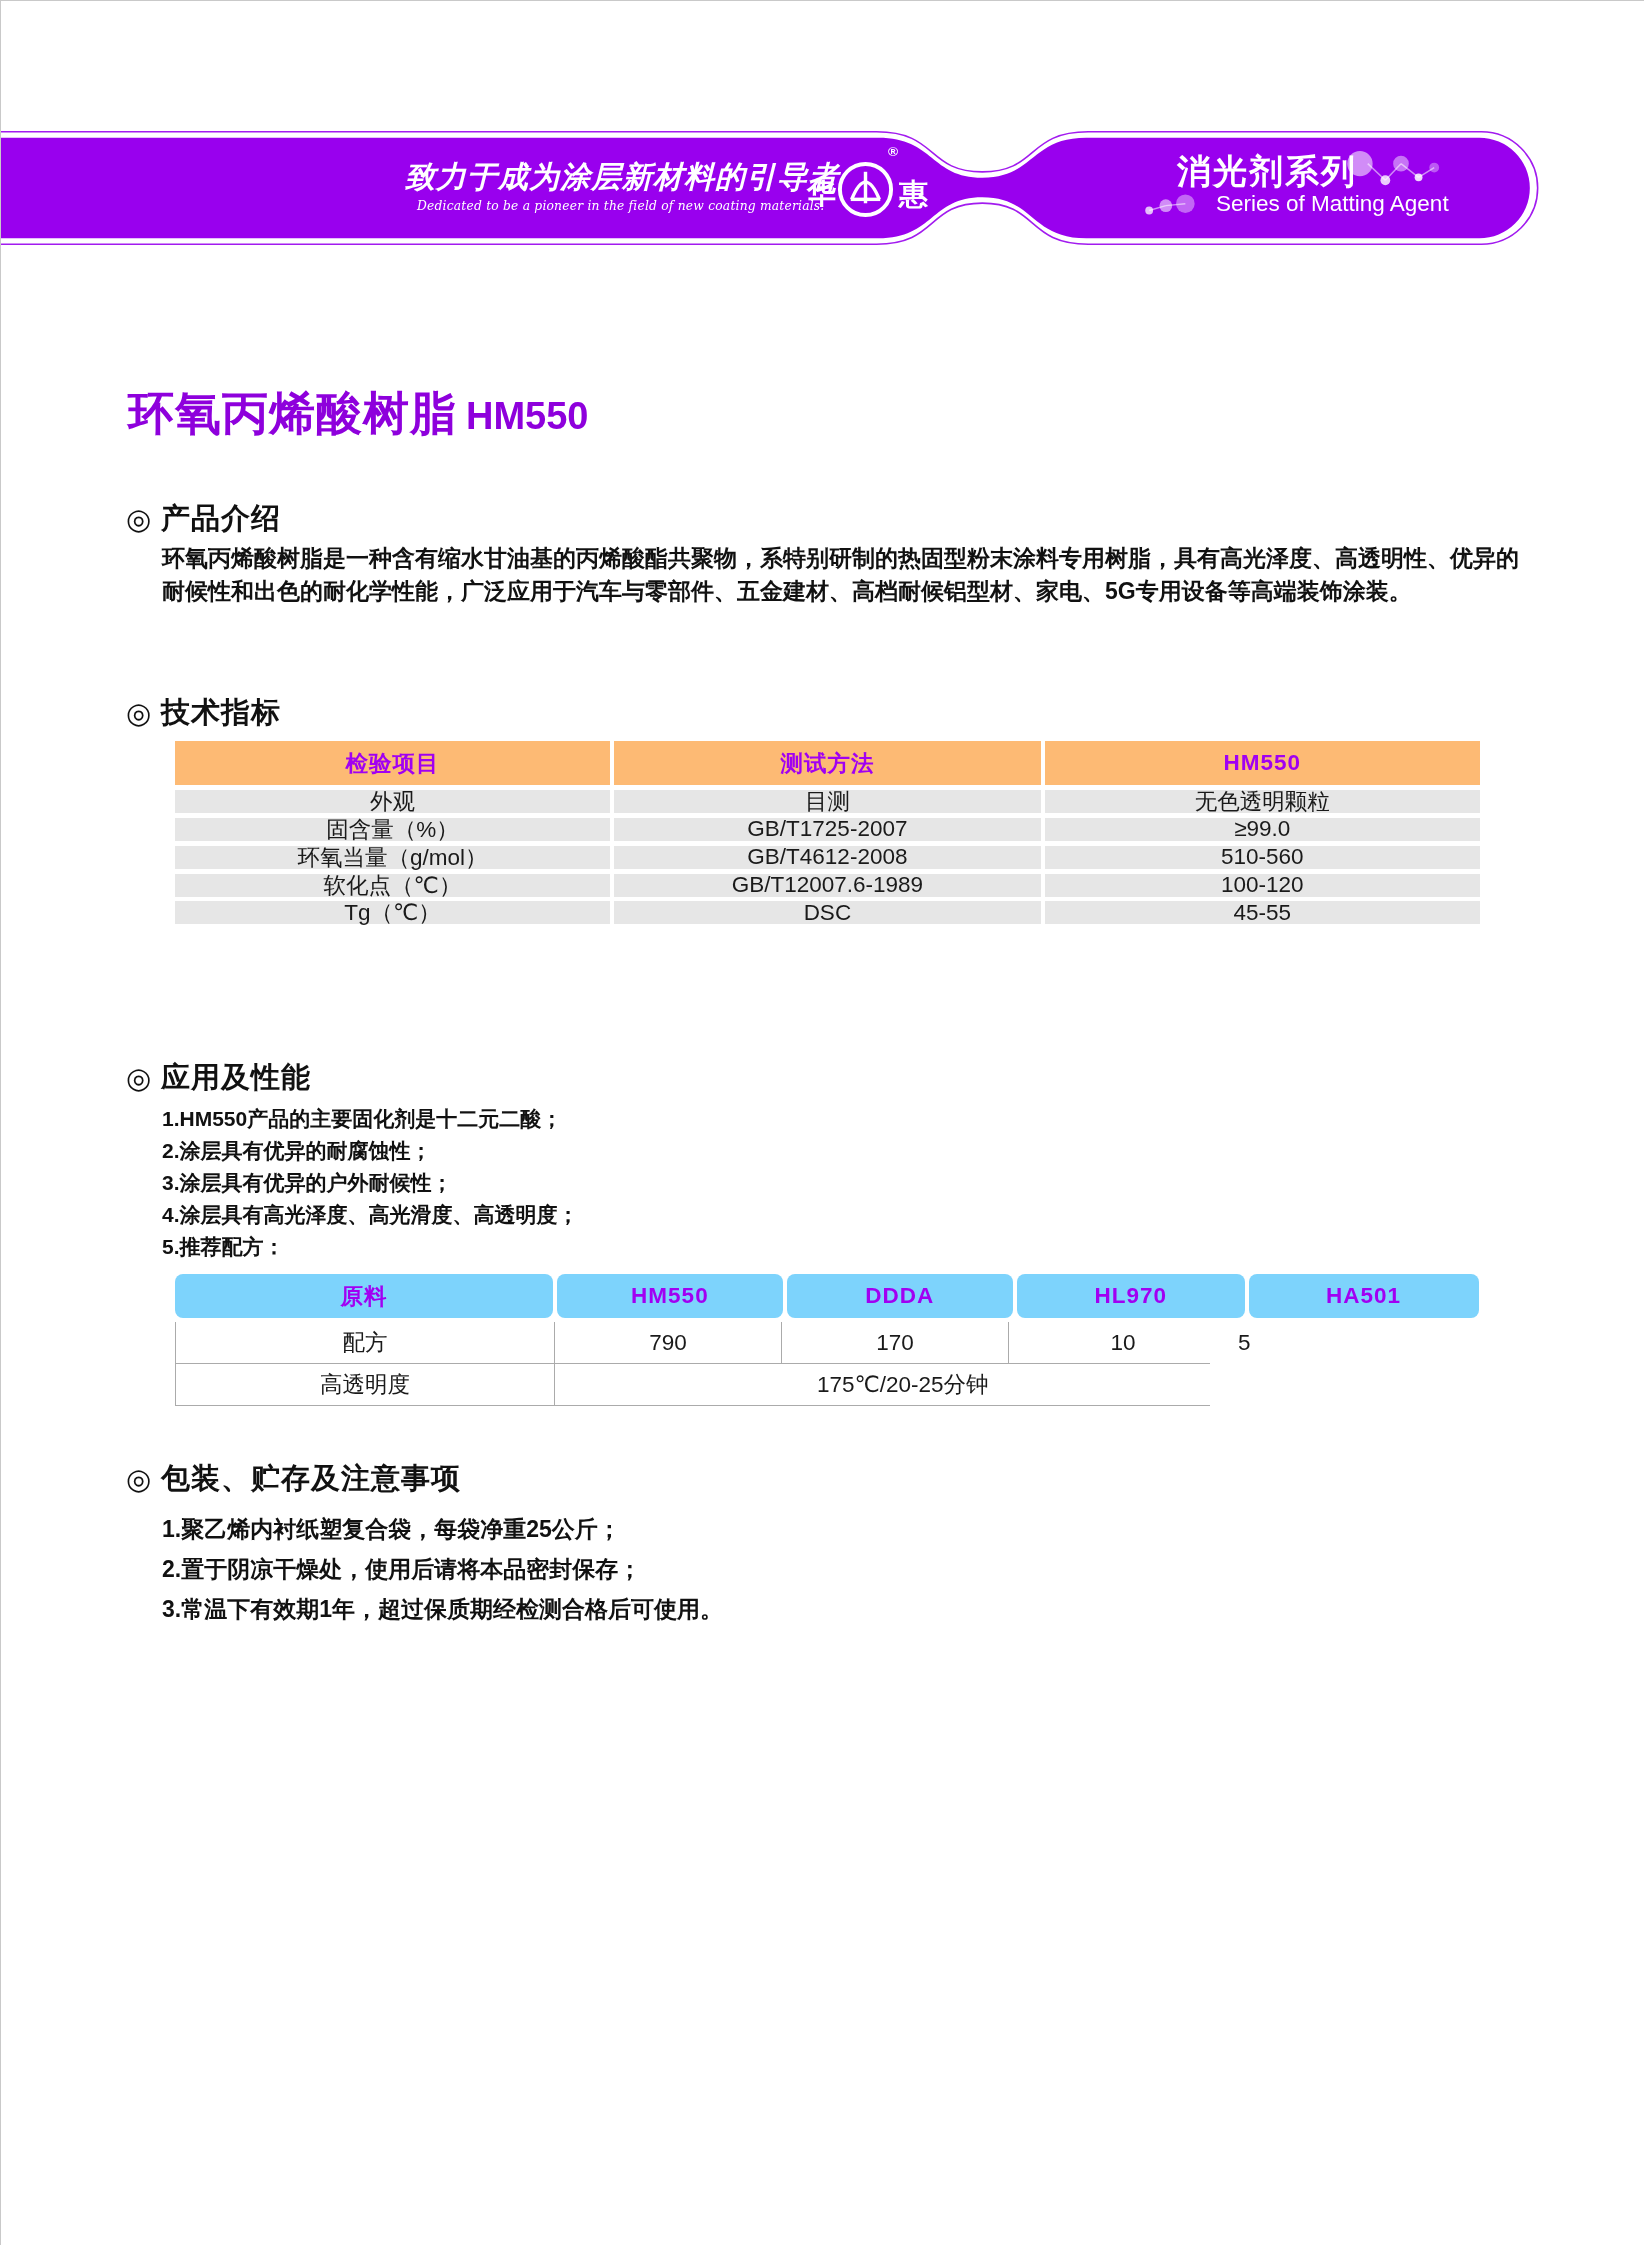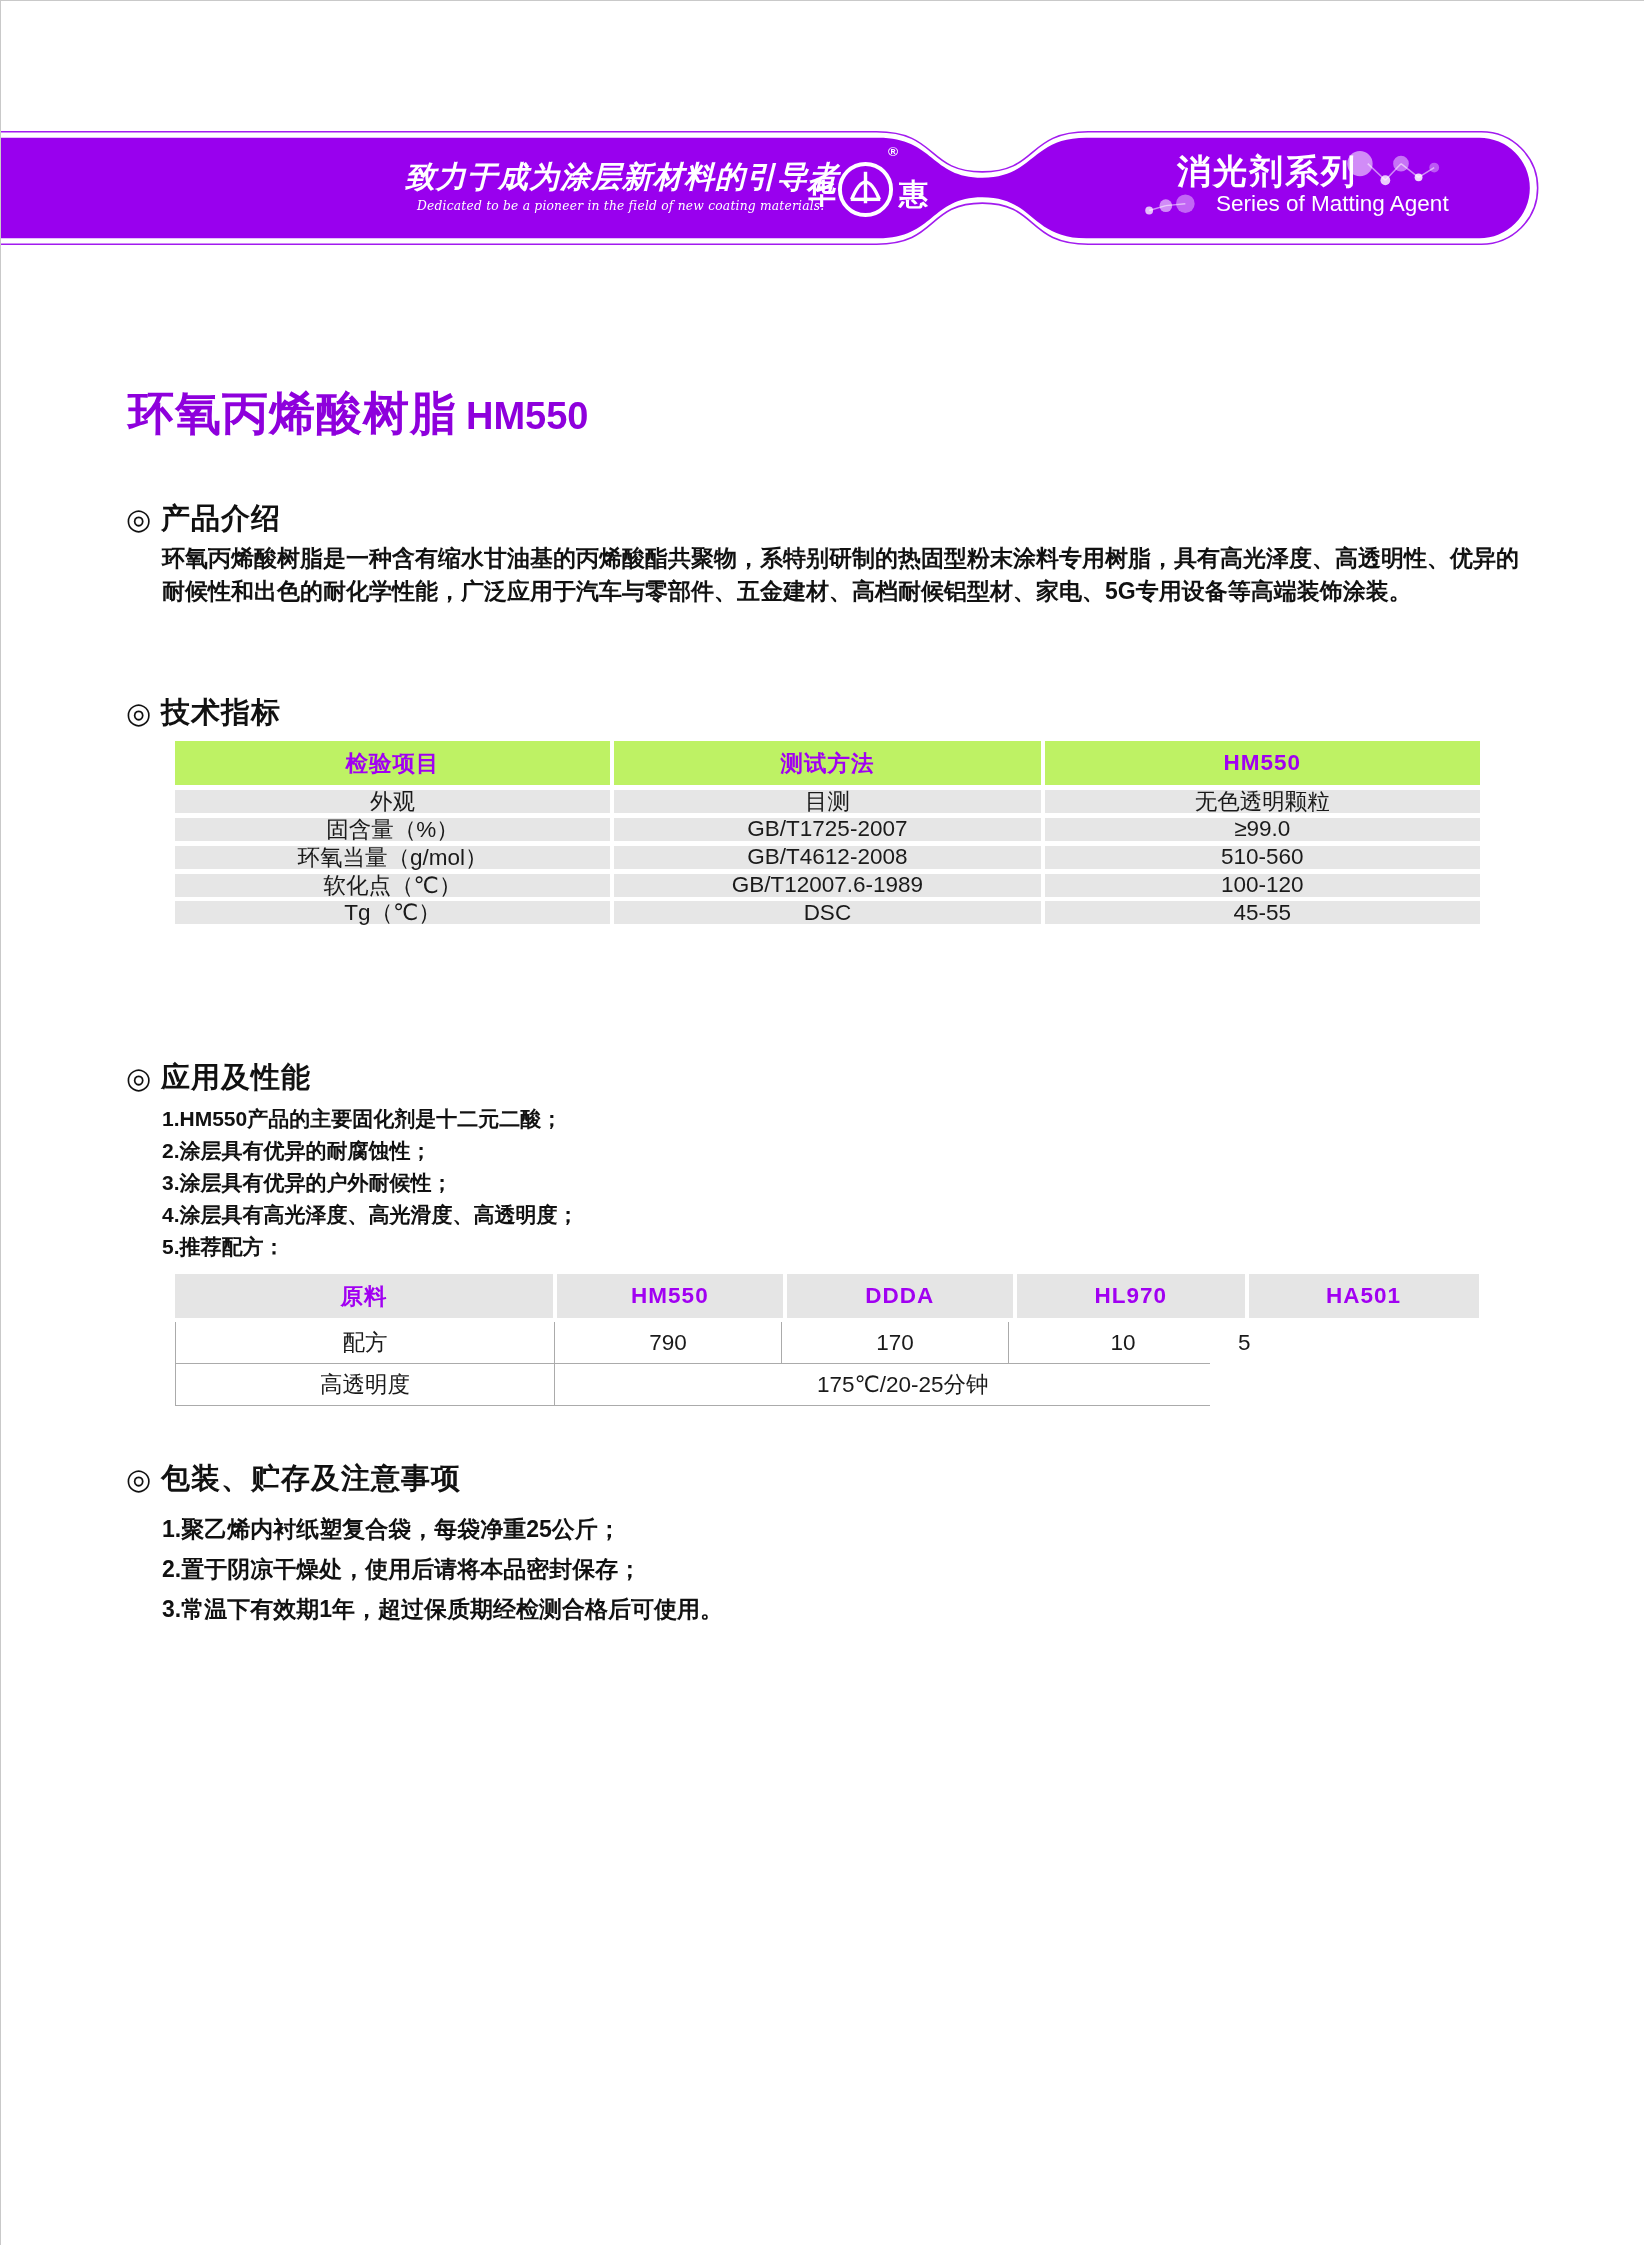--- a/index.html
+++ b/index.html
@@ -33,30 +33,30 @@
   .head-intro { top:498px; }
   .head-specs { top:692px; }
   .head-app   { top:1057px; }
   .head-pack  { top:1458px; }
 
   
   .intro-body { position:absolute; left:161px; top:541px; width:1357px; font-size:23px; line-height:33px; font-weight:600; color:#111; text-align:justify; }
 
   
   .spec-table { position:absolute; left:174px; top:740px; width:1306px; display:grid; grid-template-columns:435px 427px 435px; column-gap:3.9px; row-gap:4.9px; }
-  .spec-table .hcell { height:44px; background:#bef264; color:#A100F2; font-size:22.5px; font-weight:bold; display:flex; align-items:center; justify-content:center; letter-spacing:1px; }
+  .spec-table .hcell { height:44px; background:#fdba74; color:#A100F2; font-size:22.5px; font-weight:bold; display:flex; align-items:center; justify-content:center; letter-spacing:1px; }
   .spec-table .dcell { height:23px; background:#E6E6E6; color:#1a1a1a; font-size:22.5px; font-weight:500; display:flex; align-items:center; justify-content:center; }
 
   
   .app-list { position:absolute; left:161px; top:1102px; color:#111; }
   .app-list .li { font-size:21px; font-weight:600; line-height:32px; }
 
   
   .recipe-head { position:absolute; left:174px; top:1273px; width:1306px; display:grid; grid-template-columns:378px 226px 226px 228px 230px; column-gap:3.9px; }
-  .recipe-head .hcell { height:44px; background:#e5e5e5; color:#A100F2; font-size:22.5px; font-weight:bold; display:flex; align-items:center; justify-content:center; letter-spacing:1px; }
+  .recipe-head .hcell { height:44px; background:#7dd3fc; color:#A100F2; font-size:22.5px; font-weight:bold; display:flex; align-items:center; justify-content:center; letter-spacing:1px;border-radius:8px; }
   .recipe-body { position:absolute; left:174px; top:1321px; width:1035px; display:grid; grid-template-columns:378px 226px 226px 228px auto; gap:1px; background:#ABABAB; border:1px solid #ABABAB; border-top:none; }
   .recipe-body .cell { background:#fff; height:41px; display:flex; align-items:center; justify-content:center; font-size:22.5px; font-weight:500; color:#1a1a1a; }
   .recipe-body .span4 { grid-column:2 / -1; }
 
   
   .pack-list { position:absolute; left:161px; top:1517px; color:#111; }
   .pack-list .li { font-size:23px; font-weight:600; line-height:23.5px; margin-bottom:16.7px; }
 </style>
 </head>
 <body>

